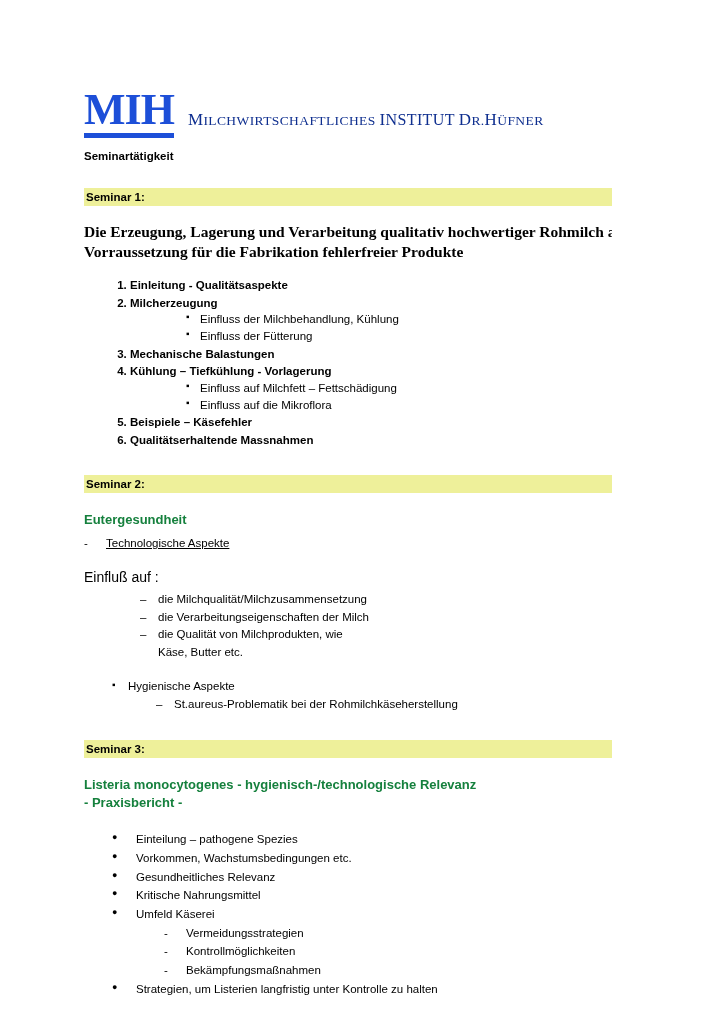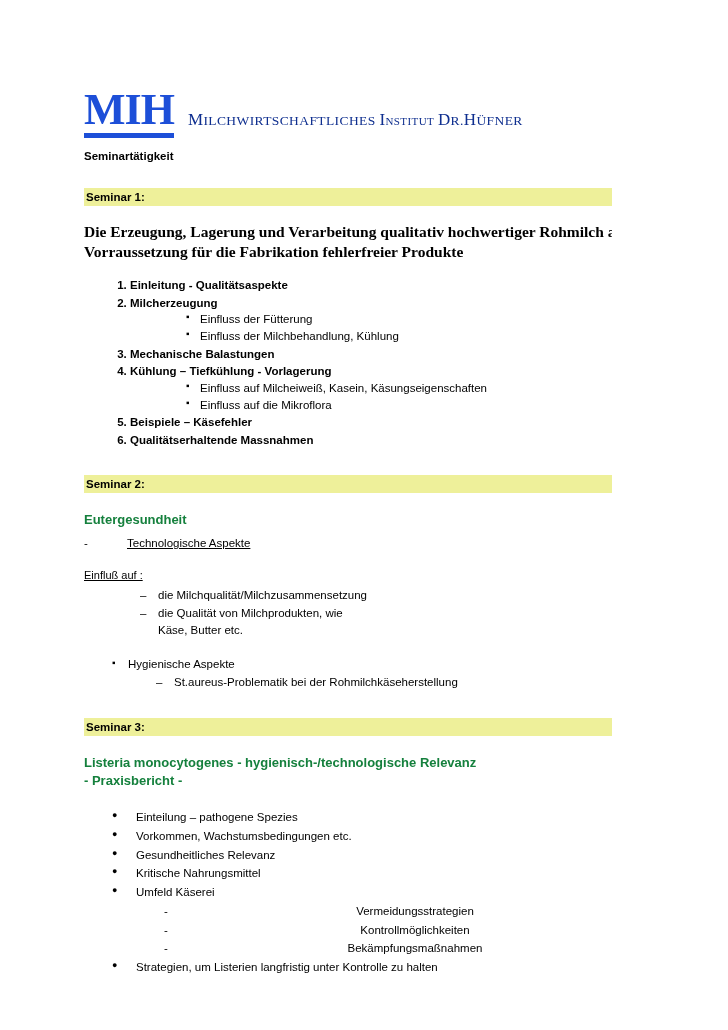--- a/index.html
+++ b/index.html
@@ -135,26 +135,24 @@
     margin: 8px 0 0 0;
     padding-left: 22px;
     position: relative;
   }
   .s2-dash .dash {
     position: absolute;
     left: 0;
   }
   .s2-dash .u {
     text-decoration: underline;
-    margin-left: 21px;
   }
   .s2-label {
-    font-size: 11px;
+    font-size: 14px;
     margin: 20px 0 0 0;
-    text-decoration: underline;
   }
   ul.endash {
     list-style: none;
     margin: 6px 0 0 0;
     padding-left: 56px;
     font-size: 11.5px;
   }
   ul.endash > li {
     position: relative;
     padding-left: 18px;
@@ -211,69 +209,68 @@
   ul.sub-dash {
     list-style: none;
     margin: 0;
     padding-left: 28px;
     font-size: 11.5px;
   }
   ul.sub-dash > li {
     position: relative;
     padding-left: 22px;
     line-height: 1.63;
-    text-align: center;
   }
   ul.sub-dash > li:before {
     content: "-";
     position: absolute;
     left: 0;
     top: 0;
   }
 </style>
 </head>
 <body>
 
 <div class="page">
   <div class="content">
 
     <div class="logo-row">
       <div class="logo-mark">
         <span>MIH</span>
         <span class="bar"></span>
       </div>
       <div class="logo-inst">
-        <span class="sc"><span style="font-size:17px">M</span><span style="font-size:13.5px">ILCHWIRTSCHAFTLICHES</span> <span style="font-size:17px">I</span><span style="font-size:11px">NSTITUT</span> <span style="font-size:17px">D</span><span style="font-size:13.5px">R</span>.<span style="font-size:17px">H</span><span style="font-size:13.5px">ÜFNER</span></span>
+        <span class="sc"><span style="font-size:17px">M</span><span style="font-size:13.5px">ILCHWIRTSCHAFTLICHES</span> <span style="font-size:17px">I</span><span style="font-size:16px">NSTITUT</span> <span style="font-size:17px">D</span><span style="font-size:13.5px">R</span>.<span style="font-size:17px">H</span><span style="font-size:13.5px">ÜFNER</span></span>
       </div>
     </div>
 
     <div class="doc-subtitle">Seminartätigkeit</div>
 
     <div class="band">Seminar 1:</div>
 
     <h1 class="sem-title">Die Erzeugung, Lagerung und Verarbeitung qualitativ hochwertiger Rohmilch als Vorraussetzung für die Fabrikation fehlerfreier Produkte</h1>
 
     <ol class="numbered">
       <li>
         <span>Einleitung - Qualitätsaspekte</span>
       </li>
       <li>
         <span>Milcherzeugung</span>
         <ul class="sq">
+          <li><span>Einfluss der Milchbehandlung, Kühlung</span></li>
           <li><span>Einfluss der Fütterung</span></li>
-          <li><span>Einfluss der Milchbehandlung, Kühlung</span></li>
         </ul>
       </li>
       <li>
         <span>Mechanische Balastungen</span>
       </li>
       <li>
         <span>Kühlung – Tiefkühlung - Vorlagerung</span>
         <ul class="sq">
-          <li><span>Einfluss auf Milcheiweiß, Kasein, Käsungseigenschaften</span></li>
+          <li><span>Einfluss auf Milchfett – Fettschädigung</span></li>
           <li><span>Einfluss auf die Mikroflora</span></li>
         </ul>
       </li>
       <li>
         <span>Beispiele – Käsefehler</span>
       </li>
       <li>
         <span>Qualitätserhaltende Massnahmen</span>
       </li>
     </ol>
@@ -284,20 +281,21 @@
 
     <div class="s2-dash">
       <span class="dash">-</span>
       <span class="u">Technologische Aspekte</span>
     </div>
 
     <div class="s2-label">Einfluß auf :</div>
 
     <ul class="endash">
       <li><span>die Milchqualität/Milchzusammensetzung</span></li>
+      <li><span>die Verarbeitungseigenschaften der Milch</span></li>
       <li><span>die Qualität von Milchprodukten, wie</span></li>
     </ul>
     <div class="cont-line">Käse, Butter etc.</div>
 
     <ul class="sq-flat">
       <li>
         <span>Hygienische Aspekte</span>
         <ul class="endash" style="padding-left:28px; margin-top:0;">
           <li><span>St.aureus-Problematik bei der Rohmilchkäseherstellung</span></li>
         </ul>

